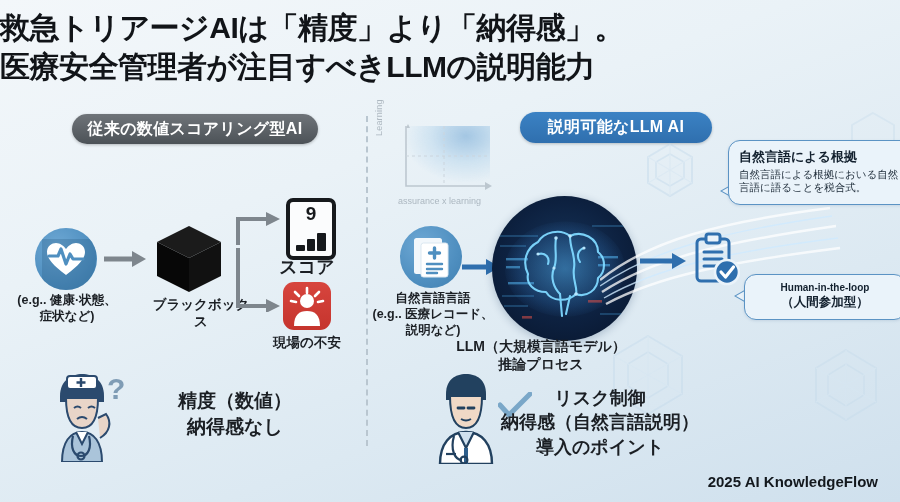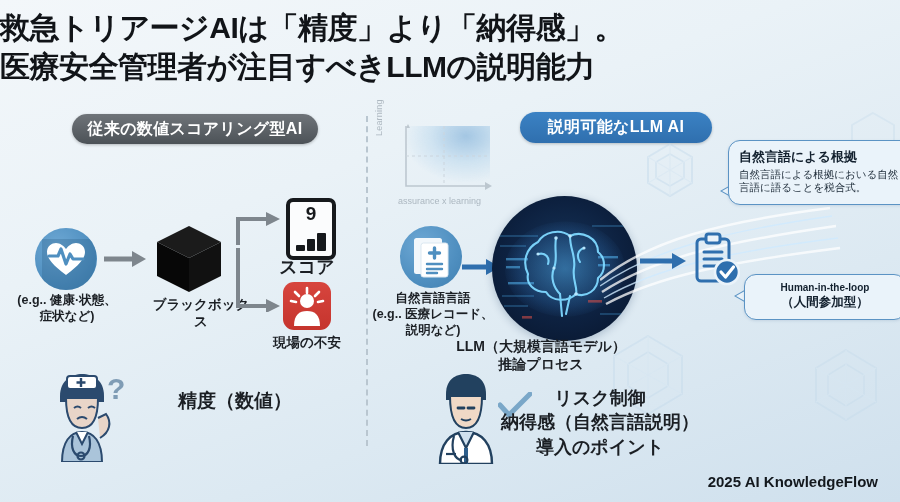--- a/index.html
+++ b/index.html
@@ -220,20 +220,21 @@
       <path d="M22 96 C22 76 30 66 42 66 C54 66 62 76 62 96 Z" fill="#aac4da" stroke="#2b4a6e" stroke-width="2"></path>
       <path d="M36 66 L42 78 L48 66" fill="#ffffff" stroke="#2b4a6e" stroke-width="2"></path>
       <path d="M33 70 C30 82 34 90 41 90 C48 90 52 82 49 70" fill="none" stroke="#2b4a6e" stroke-width="2.2"></path>
       <circle cx="41" cy="90" r="3.5" fill="none" stroke="#2b4a6e" stroke-width="2.2"></circle>
       <path d="M60 72 C70 66 72 56 66 48 L58 52" fill="#e8d5c8" stroke="#2b4a6e" stroke-width="2"></path>
     </svg>
   </div>
   <div class="qmark">?</div>
   <div class="lbl" style="left:130px;top:388px;width:210px;font-size:19px;line-height:1.35;">
     <div>精度（数値）</div>
+    <div>納得感なし</div>
   </div>
 
   <div class="minichart">
     <div class="blob"></div>
     <svg width="110" height="82" viewBox="0 0 110 82" style="position:absolute;left:0;top:0;">
       <path d="M18 4 V64 H100" stroke="#9aa6b1" stroke-width="1.6" fill="none"></path>
       <path d="M97 60 L104 64 L97 68 Z" fill="#9aa6b1"></path>
       <path d="M18 6 L20 2 L22 6 Z" fill="#9aa6b1"></path>
       <path d="M18 34 H100" stroke="#b4bec8" stroke-width="1" stroke-dasharray="3 3"></path>
       <path d="M56 4 V64" stroke="#b4bec8" stroke-width="1" stroke-dasharray="3 3"></path>

